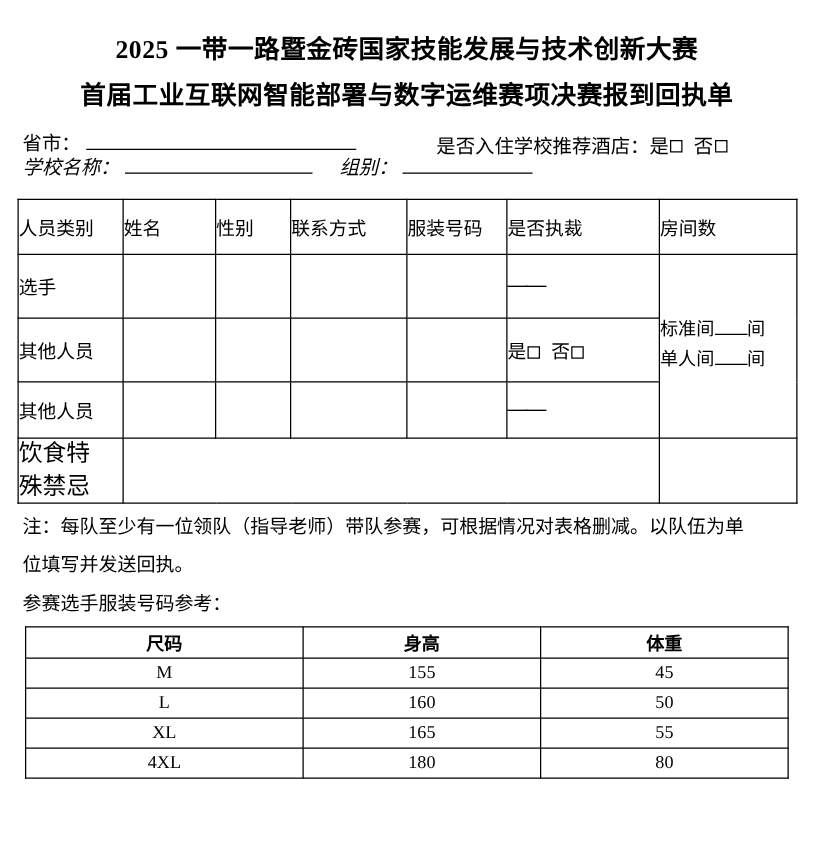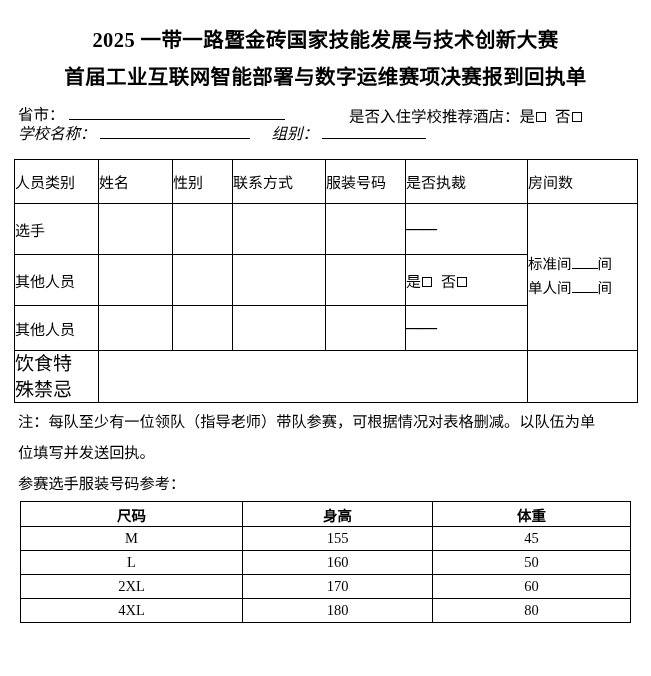--- a/index.html
+++ b/index.html
@@ -270,23 +270,23 @@
         <td>M</td>
         <td>155</td>
         <td>45</td>
       </tr>
       <tr>
         <td>L</td>
         <td>160</td>
         <td>50</td>
       </tr>
       <tr>
-        <td>2XL</td>
-        <td>170</td>
-        <td>60</td>
+        <td>XL</td>
+        <td>165</td>
+        <td>55</td>
       </tr>
       <tr>
         <td>4XL</td>
         <td>180</td>
         <td>80</td>
       </tr>
     </tbody>
   </table>
 
 </div>

